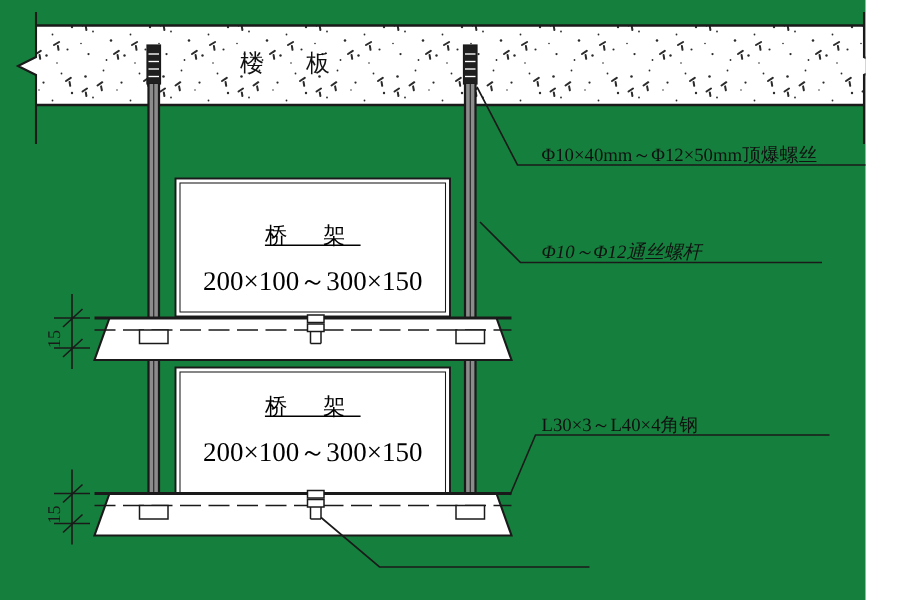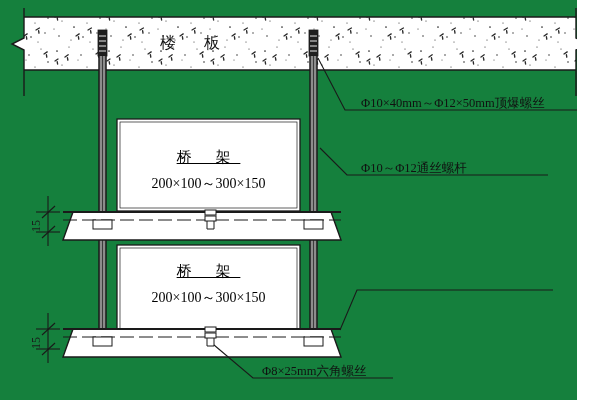--- a/index.html
+++ b/index.html
@@ -36,21 +36,21 @@
     letter-spacing: 12px;
     color: #111;
   }
   .tray-title {
     font-size: 15px;
     letter-spacing: 10px;
     text-align: center;
     text-decoration: underline;
   }
   .tray-size {
-    font-size: 14px;
+    font-size: 18px;
   }
   .anno {
     font-size: 12.5px;
     color: #111;
   }
   .dim-15 {
     font-size: 12px;
     transform: rotate(-90deg);
     transform-origin: left top;
   }
@@ -232,16 +232,16 @@
 
   <div class="tray-block" style="left:117px; top:262px; width:183px;">
     <div class="tray-title">桥  架</div>
     <div class="tray-size" style="margin-top:8px;">200×100～300×150</div>
   </div>
 
   <div class="lbl dim-15" style="left:30px; top:232px;">15</div>
   <div class="lbl dim-15" style="left:30px; top:349px;">15</div>
 
   <div class="lbl anno" style="left:361px; top:97px;text-align:right;">Φ10×40mm～Φ12×50mm顶爆螺丝</div>
-  <div class="lbl anno" style="left:361px; top:162px;">Φ10～Φ12通丝螺杆</div>
-  <div class="lbl anno" style="left:262px; top:365px;">Φ8×25mm六角螺丝</div>
+  <div class="lbl anno" style="left:361px; top:162px;font-style:italic;">Φ10～Φ12通丝螺杆</div>
+  <div class="lbl anno" style="left:361px; top:277px;">L30×3～L40×4角钢</div>
 
 </div>
 
 </body></html>

